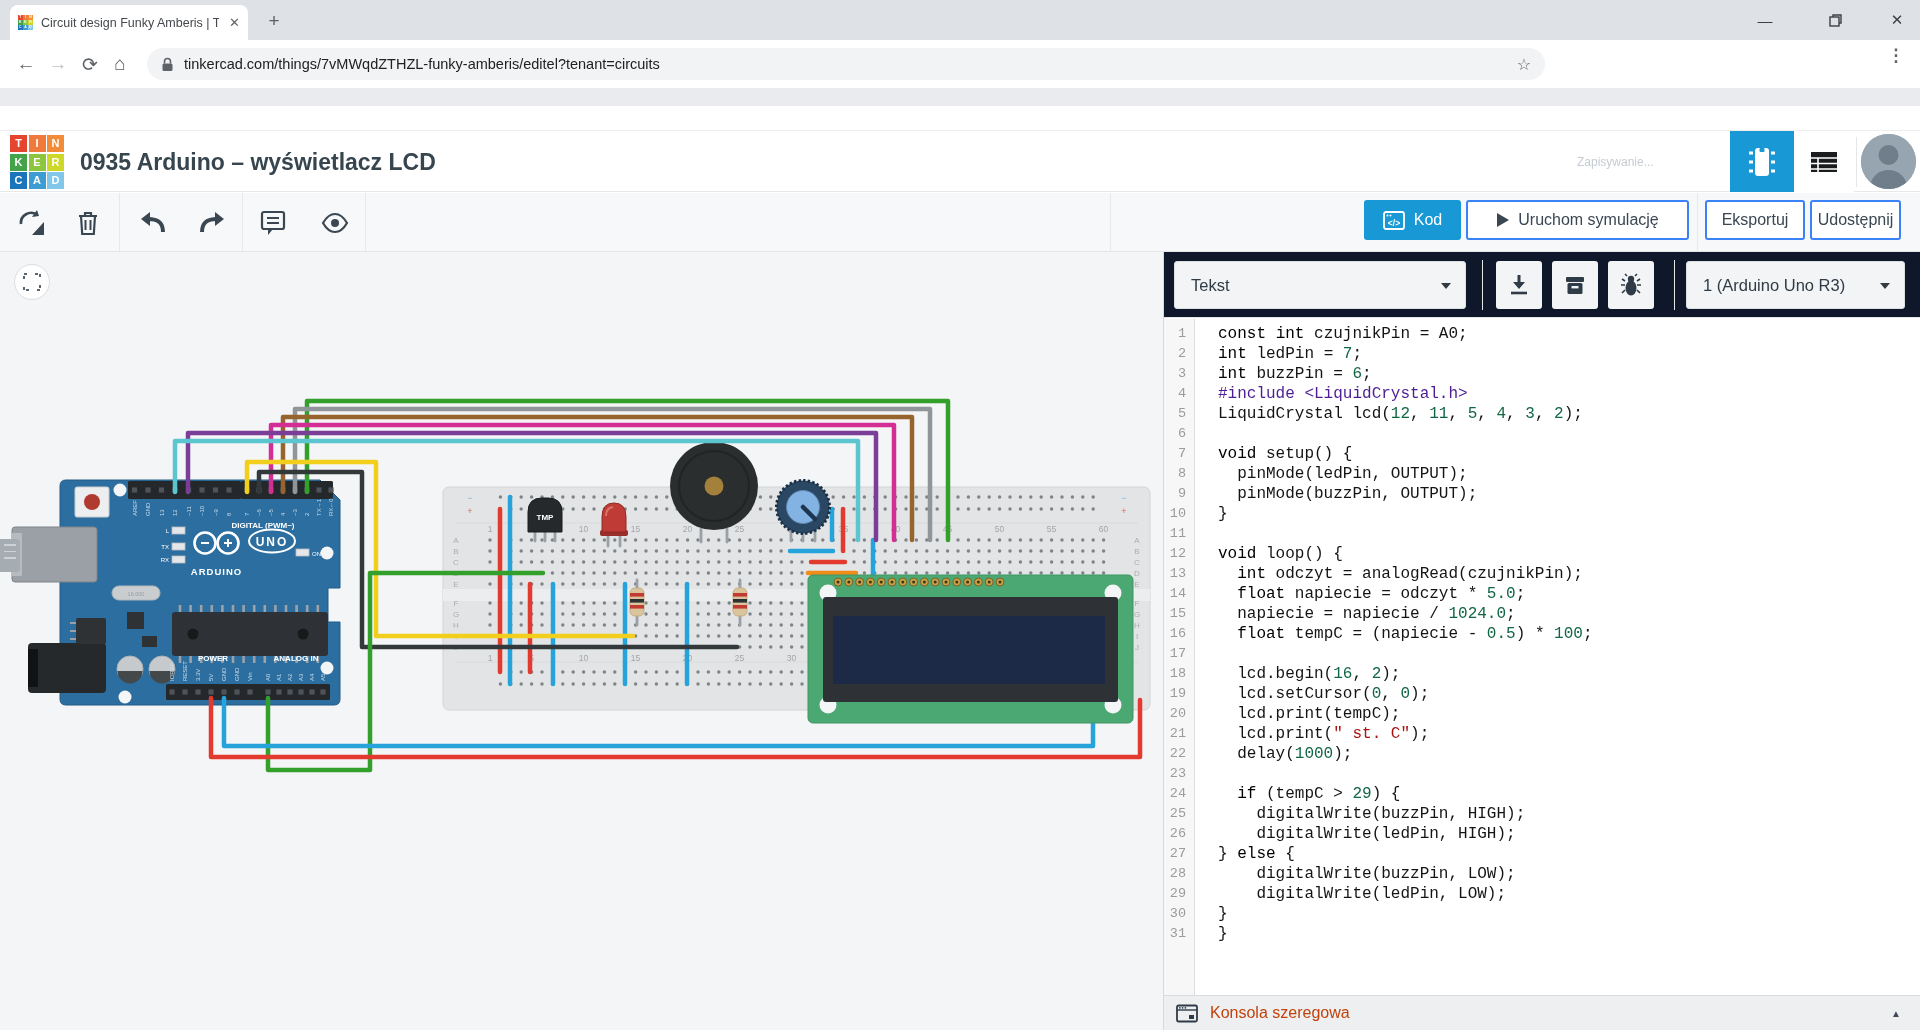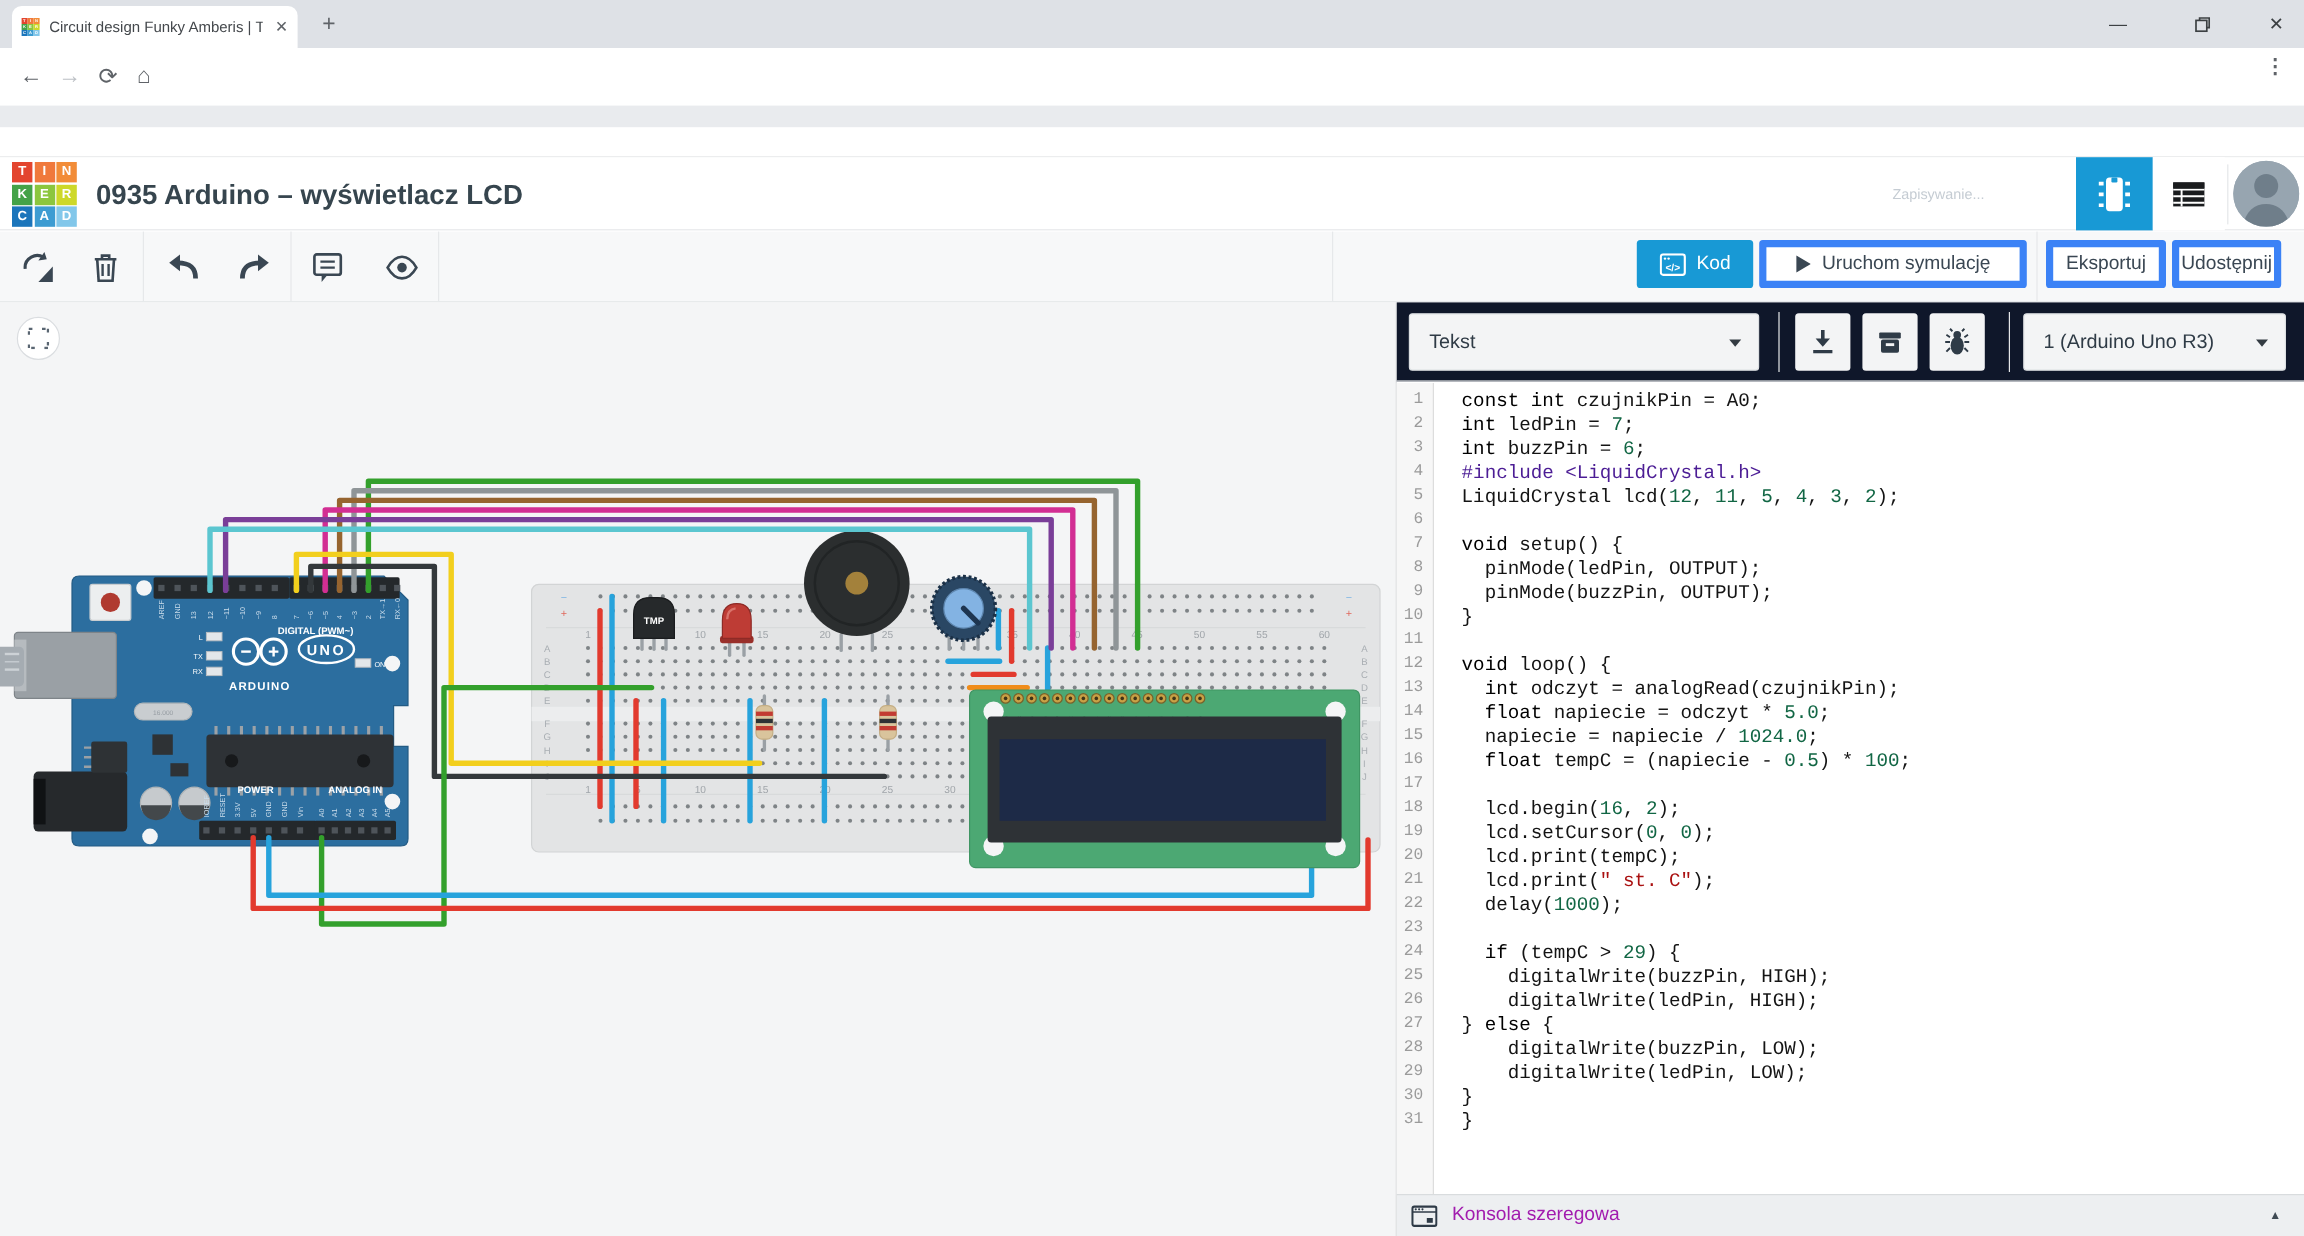--- a/index.html
+++ b/index.html
@@ -48,21 +48,21 @@
 
   
   .tk-toolbar { position:absolute; left:0; top:193px; width:1920px; height:59px; background:#F7F8F9;
                 border-bottom:1px solid #E3E6E8; }
   .tb-ic { position:absolute; top:14px; width:34px; height:32px; display:flex; align-items:center;
            justify-content:center; cursor:pointer; }
   .tb-sep { position:absolute; top:0; width:1px; height:58px; background:#E6E8EA; }
   .btn { position:absolute; top:7px; height:40px; border-radius:3px; display:flex; align-items:center;
          justify-content:center; gap:9px; font-size:16px; cursor:pointer; }
   .btn-blue { background:#1899D5; color:#fff; }
-  .btn-white { background:#fff; color:#3A4753; border:6px solid #3b82f6; }
+  .btn-white { background:#fff; color:#3A4753; border:2px solid #3b82f6; }
 
   
   .main { position:absolute; left:0; top:252px; width:1920px; height:778px; }
   .canvas { position:absolute; left:0; top:0; width:1163px; height:778px; background:#F4F5F6; overflow:hidden; }
   .zoomfit { position:absolute; left:14px; top:12px; width:36px; height:36px; border-radius:50%;
              background:#fff; border:1px solid #DADDE0; display:flex; align-items:center;
              justify-content:center; cursor:pointer; }
   .drawer-handle { position:absolute; left:0; top:287px; width:20px; height:33px; background:#A5ACB2;
                    border-radius:0 4px 4px 0; cursor:pointer; }
   .drawer-handle i { display:block; height:1.5px; background:#CDD2D6; margin:5px 4px 0 4px; }
@@ -87,21 +87,21 @@
   .code-line { display:flex; height:20px; line-height:20px;
                font-family:"Liberation Mono", monospace; font-size:16px; }
   .ln { width:30px; flex:0 0 30px; text-align:right; padding-right:8px; color:#9B9B9B;
         font-size:13.5px; position:relative; }
   .lc { padding-left:24px; white-space:pre; color:#141414; }
   .tk-k { color:#000000; } .tk-n { color:#116644; } .tk-s { color:#AA1111; }
   .tk-m { color:#4c1d95; } .tk-p { color:#141414; }
 
   .konsola { position:absolute; left:0; bottom:0; width:757px; height:35px; background:#EDEFF1;
              border-top:1px solid #D9DCDE; display:flex; align-items:center; cursor:pointer; }
-  .konsola-label { font-size:16px; color:#a21caf; margin-left:12px; }
+  .konsola-label { font-size:16px; color:#c2410c; margin-left:12px; }
   .konsola-caret { margin-left:auto; margin-right:20px; font-size:10px; color:#3F4A54; }
 </style>
 </head>
 <body>
 
 <div class="tabstrip">
   <div class="tab">
     <div class="tab-favicon" id="favicon">
         <div class="logo-cell" style="left: 0px; top: 0px; width: 4.6px; height: 4.6px; background: rgb(227, 69, 47); font-size: 3.4px; line-height: 4.6px;">T</div>
         <div class="logo-cell" style="left: 5.1px; top: 0px; width: 4.6px; height: 4.6px; background: rgb(240, 121, 60); font-size: 3.4px; line-height: 4.6px;">I</div>
@@ -125,20 +125,28 @@
       </svg>
   </div>
   <div class="wctl" style="left:1874px;">✕</div>
 </div>
 
 <div class="urlbar">
   <div class="nav-ic" style="left:12px; color:#5F6368;">←</div>
   <div class="nav-ic" style="left:44px; color:#BDC1C6;">→</div>
   <div class="nav-ic" style="left:76px;">⟳</div>
   <div class="nav-ic" style="left:106px;">⌂</div>
+  <div class="omnibox">
+    <svg width="13" height="15" viewBox="0 0 13 15">
+      <rect x="1.5" y="6.5" width="10" height="7.5" rx="1.5" fill="#5F6368"></rect>
+      <path d="M3.5 6.5V4.5a3 3 0 0 1 6 0v2" fill="none" stroke="#5F6368" stroke-width="1.6"></path>
+    </svg>
+    <span class="url-text">tinkercad.com/things/7vMWqdZTHZL-funky-amberis/editel?tenant=circuits</span>
+    <span class="omni-star">☆</span>
+  </div>
   <div class="kebab">⋮</div>
 </div>
 <div class="graygap"></div>
 
 <div class="tk-header">
   <div class="logo" id="logo">
       <div class="logo-cell" style="left: 0px; top: 0px; width: 17px; height: 17px; background: rgb(227, 69, 47); font-size: 11px; line-height: 17px;">T</div>
       <div class="logo-cell" style="left: 18.5px; top: 0px; width: 17px; height: 17px; background: rgb(240, 121, 60); font-size: 11px; line-height: 17px;">I</div>
       <div class="logo-cell" style="left: 37px; top: 0px; width: 17px; height: 17px; background: rgb(242, 140, 56); font-size: 11px; line-height: 17px;">N</div>
       <div class="logo-cell" style="left: 0px; top: 18.5px; width: 17px; height: 17px; background: rgb(68, 162, 72); font-size: 11px; line-height: 17px;">K</div>

